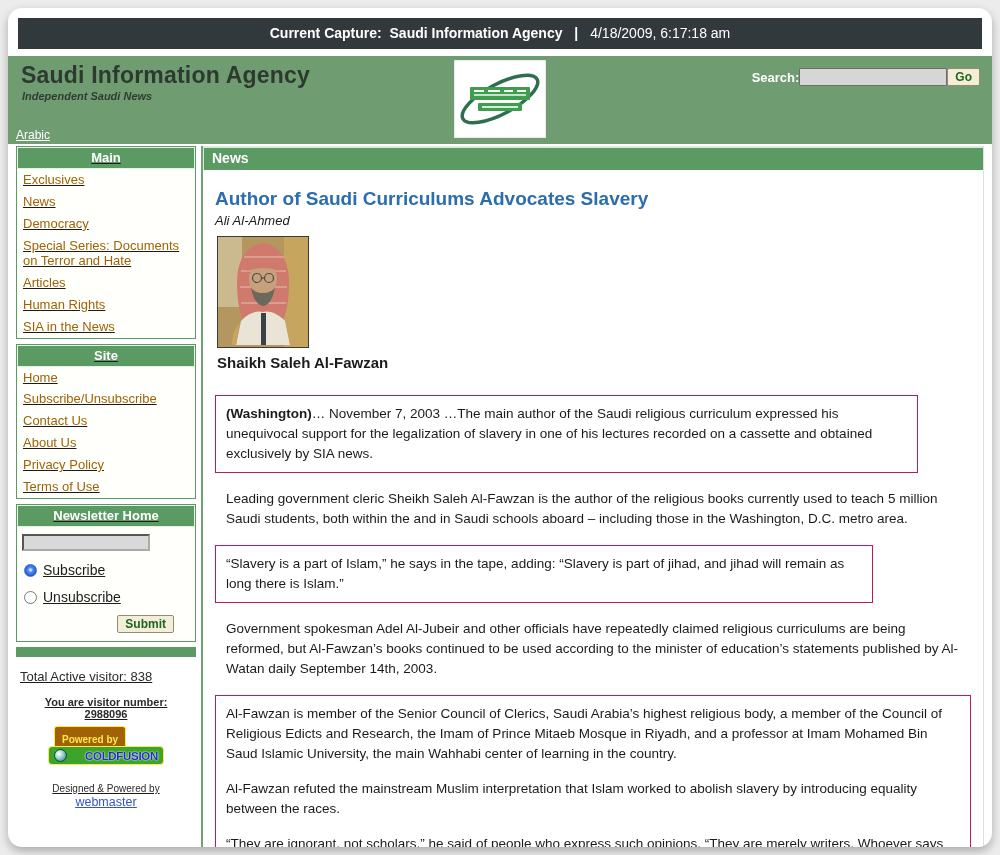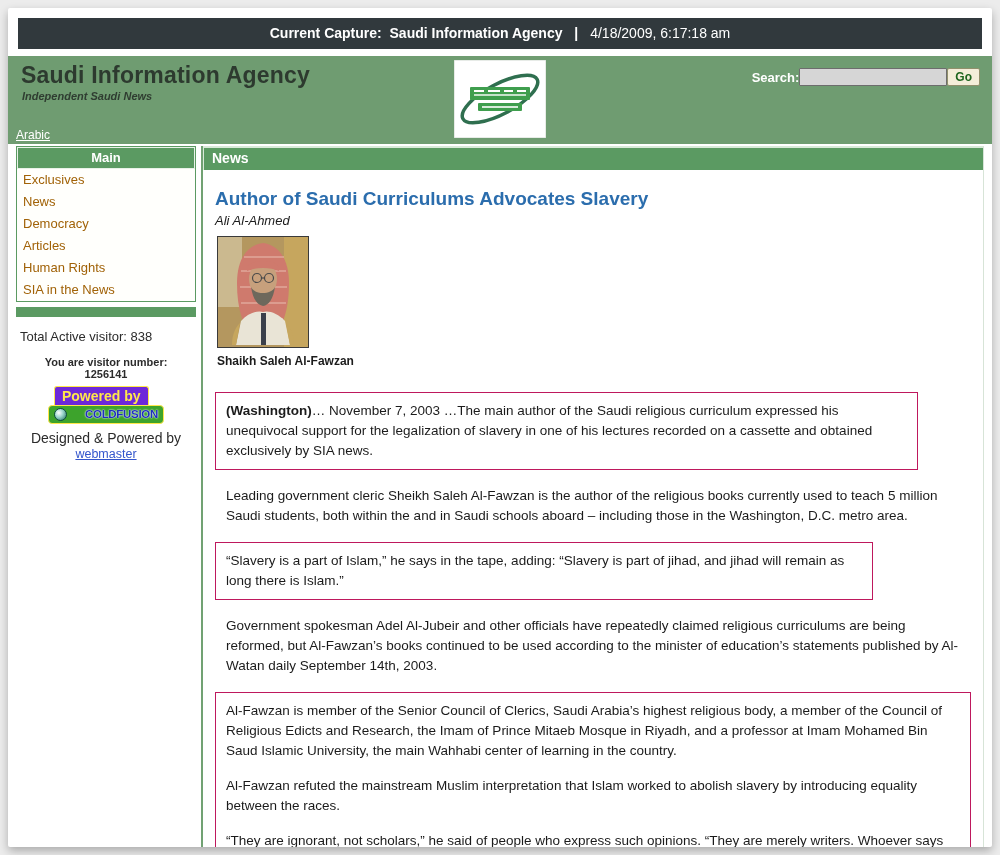--- a/index.html
+++ b/index.html
@@ -5,21 +5,21 @@
   * { box-sizing: border-box; }
   html,body { margin:0; padding:0; }
   body {
     width:1000px; height:855px; overflow:hidden;
     background:#ececec;
     font-family:"Liberation Sans", sans-serif;
     color:#1c1c1c;
   }
   .card {
     width:984px; height:839px; margin:8px auto 0;
-    background:#ffffff; border-radius:2px;
+    background:#ffffff; border-radius:14px;
     box-shadow:0 4px 10px rgba(0,0,0,.28);
     overflow:hidden;
   }
   
   .capture-bar {
     margin:10px 10px 0; background:#31393d; color:#fff;
     text-align:center; font-size:14px; padding:7px 0 8px;
   }
   .capture-bar .b { font-weight:bold; }
   .capture-bar .sep { margin:0 8px; font-weight:bold; }
@@ -37,47 +37,47 @@
     border-radius:1px; font-size:12px; padding:0 4px;
   }
   .go-btn, .submit-btn {
     background:#f4eed9; border:1px solid #90906c; color:#1e651e;
     font-weight:bold; font-size:12px; padding:1px 7px; border-radius:2px;
     font-family:"Liberation Sans", sans-serif; cursor:pointer;
   }
   .arabic { position:absolute; left:8px; bottom:2px; color:#ffffff; font-size:12px; text-decoration:underline; cursor:pointer; }
   
   .body-row { display:flex; align-items:flex-start; padding:2px 8px 8px; gap:5px; }
-  .sidebar { width:180px; flex:none; font-size:13px; }
+  .sidebar { width:180px; flex:none; font-size:13px;text-decoration:underline; }
   .side-box { border:1px solid #5b9a62; background:#fffffc; margin-bottom:5px; }
   .side-title {
     background:#5b9a62; color:#fff; font-weight:bold; text-align:center;
     font-size:13px; padding:2px 0 3px; border:1px solid #e8f2e8;
   }
   .side-item { padding:4px 6px 3px; color:#a16207; line-height:1.15; cursor:pointer; }
   .nl-body { padding:7px 5px 8px; }
   .nl-input {
     width:128px; height:17px; background:#d9d9d9; border:2px inset #aaa; display:block;
   }
   .radio-row { display:flex; align-items:center; gap:6px; margin:11px 0 0 2px; cursor:pointer; }
   .radio { width:13px; height:13px; border-radius:50%; border:1px solid #777; background:#fff; position:relative; flex:none; }
   .radio.checked { border-color:#3a6fd8; background:radial-gradient(circle at 50% 45%, #ffffff 0%, #4f8df0 30%, #1f56c8 75%); }
   .radio-label { font-size:14px; }
   .nl-submit-row { text-align:right; margin:10px 16px 0 0; }
   .nl-strip { height:10px; background:#5b9a62; margin:0 0 6px; }
   .visitor-block { text-align:center; color:#2b2b2b; padding-top:6px; }
   .visitor-block .line1 { font-size:13px; margin-bottom:12px; text-align:left; padding-left:4px; }
   .visitor-block .bold { font-weight:bold; font-size:11px; }
-  .credits { font-size:14px; margin-top:4px; }
+  .credits { font-size:10px; margin-top:16px; }
   .webmaster { color:#3355cc; text-decoration:underline; font-size:12.5px; cursor:pointer; }
   
   .cf-badge { display:inline-block; margin:6px auto 2px; text-align:left; }
   .cf-top {
-    display:inline-block; background:#6d28d9; color:#ffe84a; font-size:14px; font-weight:bold;
-    padding:1px 7px 1px; border:1px solid #ffe84a; border-bottom:none; border-radius:3px 3px 0 0; margin-left:6px;
+    display:inline-block; background:#a16207; color:#ffe84a; font-size:10px; font-weight:bold;
+    padding:7px 7px 1px; border:1px solid #ffe84a; border-bottom:none; border-radius:3px 3px 0 0; margin-left:6px;
   }
   .cf-main {
     background:#3da32c; border:1px solid #ffe84a; border-radius:4px;
     padding:2px 5px; display:flex; align-items:center; gap:18px;
   }
   .cf-globe {
     width:13px; height:13px; border-radius:50%; flex:none;
     background:radial-gradient(circle at 35% 35%, #ffffff 0%, #9fd8d0 40%, #1d6e5e 100%);
     border:1px solid #0d4c40;
   }
@@ -86,21 +86,21 @@
   .content { flex:1; border-left:2px solid #71a273; border-right:1px solid #d7e4d7; background:#fff; min-height:700px; }
   .news-bar {
     background:#5b9a62; color:#fff; font-weight:bold; font-size:14px;
     padding:2px 8px 4px; border-top:2px solid #d9ead9; border-left:1px solid #d9ead9;
   }
   .article { padding:6px 12px 10px; }
   .article h1 { color:#2b6dad; font-size:19px; margin:12px 0 3px; font-weight:bold; }
   .byline { font-style:italic; font-size:13px; margin-bottom:8px; }
   .photo { width:92px; height:112px; border:1px solid #3a3a3a; margin:6px 0 6px 2px; }
   .photo svg { display:block; }
-  .caption { font-weight:bold; font-size:12px; margin:2px 0 24px 2px; }
+  .caption { font-weight:bold; font-size:15px; margin:2px 0 24px 2px; }
   #article-body { font-size:13.5px; line-height:1.48; color:#1b1b1b; }
   .pblock { padding:0 11px; margin:15px 0; }
   .pblock p { margin:0; }
   .hl-box { border:1px solid #be185d; padding:8px 10px; margin:16px 0; }
   .hl-box p { margin:0; }
   .hl-box p + p { margin-top:15px; }
   .b { font-weight:bold; }
 </style>
 </head>
 <body>
@@ -144,33 +144,64 @@
 
   <div class="body-row">
 
     <div class="sidebar">
       <div class="side-box">
         <div class="side-title">Main</div>
         <div id="main-items">
             <div class="side-item">Exclusives</div>
             <div class="side-item">News</div>
             <div class="side-item">Democracy</div>
+            <div class="side-item">Special Series: Documents on Terror and Hate</div>
             <div class="side-item">Articles</div>
             <div class="side-item">Human Rights</div>
             <div class="side-item">SIA in the News</div>
           </div>
       </div>
 
-
+      <div class="side-box">
+        <div class="side-title">Site</div>
+        <div id="site-items">
+            <div class="side-item">Home</div>
+            <div class="side-item">Subscribe/Unsubscribe</div>
+            <div class="side-item">Contact Us</div>
+            <div class="side-item">About Us</div>
+            <div class="side-item">Privacy Policy</div>
+            <div class="side-item">Terms of Use</div>
+          </div>
+      </div>
+
+      <div class="side-box">
+        <div class="side-title">Newsletter Home</div>
+        <div class="nl-body">
+          <input type="text" class="nl-input" value="" style="">
+          <div id="nl-options">
+              <div class="radio-row">
+                <span class="radio checked"></span>
+                <span class="radio-label">Subscribe</span>
+              </div>
+              <div class="radio-row">
+                <span class="radio"></span>
+                <span class="radio-label">Unsubscribe</span>
+              </div>
+            </div>
+          <div class="nl-submit-row">
+            <button class="submit-btn">Submit</button>
+          </div>
+        </div>
+      </div>
       <div class="nl-strip"></div>
 
       <div class="visitor-block">
         <div class="line1">Total Active visitor: 838</div>
         <div class="bold">You are visitor number:</div>
-        <div class="bold">1256141</div>
+        <div class="bold">2988096</div>
         <div class="cf-badge">
           <div class="cf-top">Powered by</div>
           <div class="cf-main">
             <span class="cf-globe"></span>
             <span class="cf-name">COLDFUSION</span>
           </div>
         </div>
         <div class="credits">Designed &amp; Powered by</div>
         <a class="webmaster">webmaster</a>
       </div>

